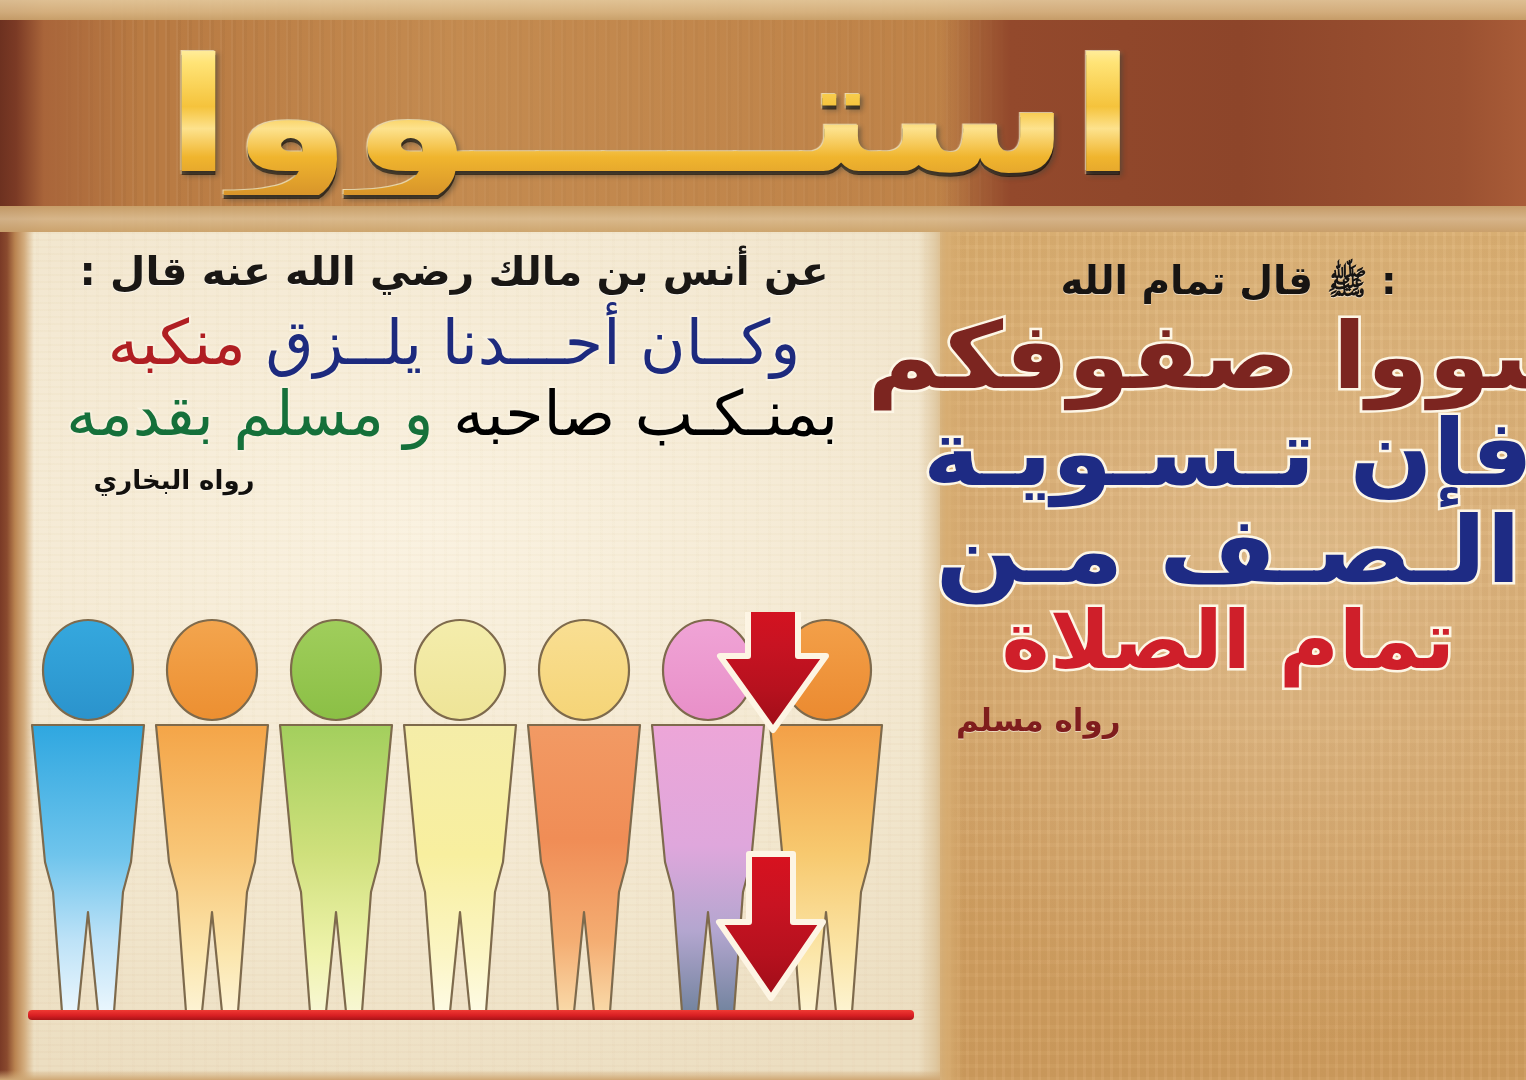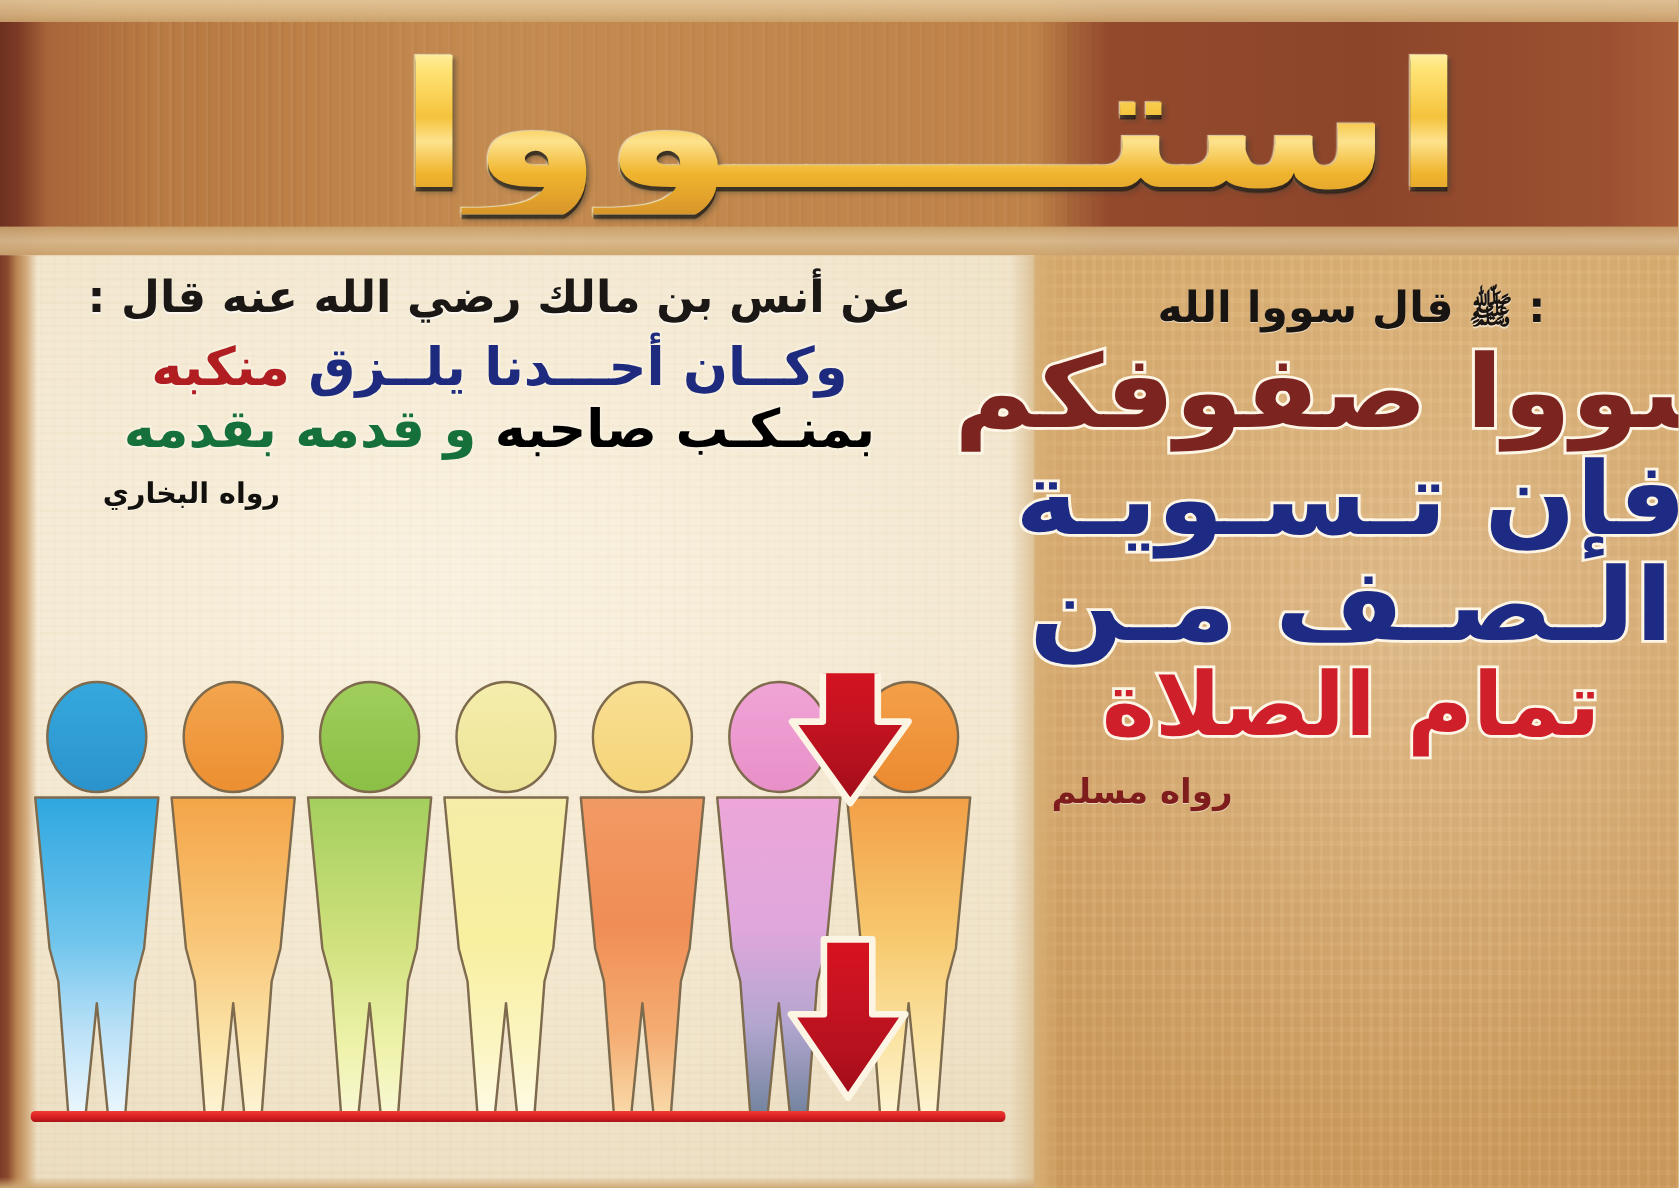--- a/index.html
+++ b/index.html
@@ -62,22 +62,22 @@
     opacity:.92;
   }
   .header-bot-strip{
     position:absolute; left:0; bottom:0; width:1526px; height:26px;
     background:linear-gradient(to bottom,#caa36d,#dcbe92 50%,#cfa972);
     opacity:.9;
   }
 
   
   .title{
-    position:absolute; left:0; top:10px; width:1274px; height:212px;
-    display:flex; align-items:center; justify-content:flex-start;
+    position:absolute; left:14px; top:10px; width:1274px; height:212px;
+    display:flex; align-items:center; justify-content:center;
     direction:rtl; z-index:6;
   }
   .title-text{
     font-family:"DejaVu Sans","Liberation Sans",sans-serif;
     font-weight:700;
     font-size:158px;
     line-height:1;
     letter-spacing:0px;
     background:linear-gradient(to bottom,
       #fff6c4 0%, #ffe477 16%, #f5c33c 44%,
@@ -195,21 +195,21 @@
     direction:rtl; text-align:center; z-index:5;
     padding:0 70px;
   }
   .n-intro{
     font-size:40px; font-weight:700; color:#1a1714;
     letter-spacing:-1.5px; white-space:nowrap;
     text-shadow:0 1px 0 rgba(255,255,255,.65);
     margin-bottom:14px; transform:scaleX(1.02);
   }
   .n-line{
-    font-size:48px; font-weight:700; line-height:1.12;
+    font-size:62px; font-weight:400; line-height:1.12;
     white-space:nowrap; letter-spacing:-1px;
     -webkit-text-stroke:4px #f8f0de;
     paint-order:stroke fill;
     margin:2px 0;
   }
   .n-blue{ color:#1d2a7e; }
   .n-red{ color:#b01e22; }
   .n-dred{ color:#000000; }
   .n-green{ color:#15703a; }
   .n-src{
@@ -254,38 +254,38 @@
     </div>
 
     <div class="panel-seam"></div>
     <div class="edge-left"></div>
     <div class="edge-bottom-left"></div>
 
     <div class="hadith">
       <div class="h-intro">
         <span>:</span>
         <span class="saw">ﷺ</span>
-        <span>قال سووا الله</span>
+        <span>قال تمام الله</span>
       </div>
       <div class="h-line h-l1">سووا صفوفكم</div>
       <div class="h-line h-l2">فإن تـسـويـة</div>
       <div class="h-line h-l3">الـصـف مـن</div>
       <div class="h-line h-l4">تمام الصلاة</div>
       <div class="h-src">رواه مسلم</div>
     </div>
 
     <div class="narration">
       <div class="n-intro">عن أنس بن مالك رضي الله عنه قال :</div>
 
       <div class="n-line">
         <span class="n-blue">وكــان أحـــدنا</span><span> </span><span class="n-blue">يلــزق</span><span> </span><span class="n-red">منكبه</span>
       </div>
 
       <div class="n-line">
-        <span class="n-dred">بمنـكـب صاحبه</span><span> </span><span class="n-green">و قدمه</span><span> </span><span class="n-green">بقدمه</span>
+        <span class="n-dred">بمنـكـب صاحبه</span><span> </span><span class="n-green">و مسلم</span><span> </span><span class="n-green">بقدمه</span>
       </div>
 
       <div class="n-src">رواه البخاري</div>
     </div>
 
     <div class="illus">
       <svg viewBox="0 0 890 448" xmlns="http://www.w3.org/2000/svg">
         <defs>
 
           <linearGradient id="b1" x1="0" y1="0" x2="0" y2="1">

